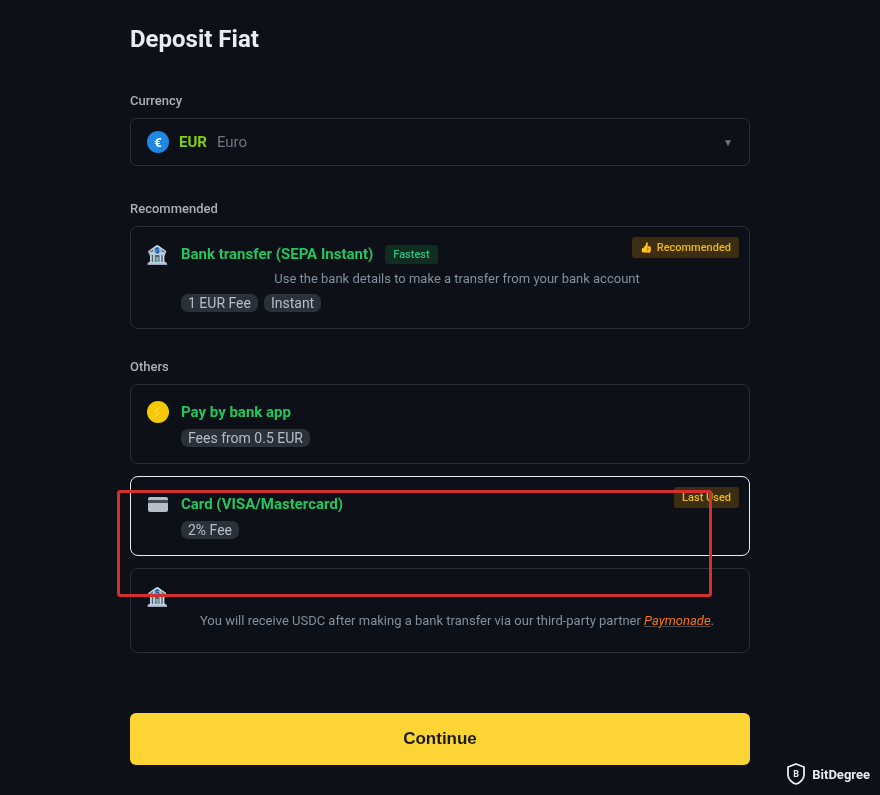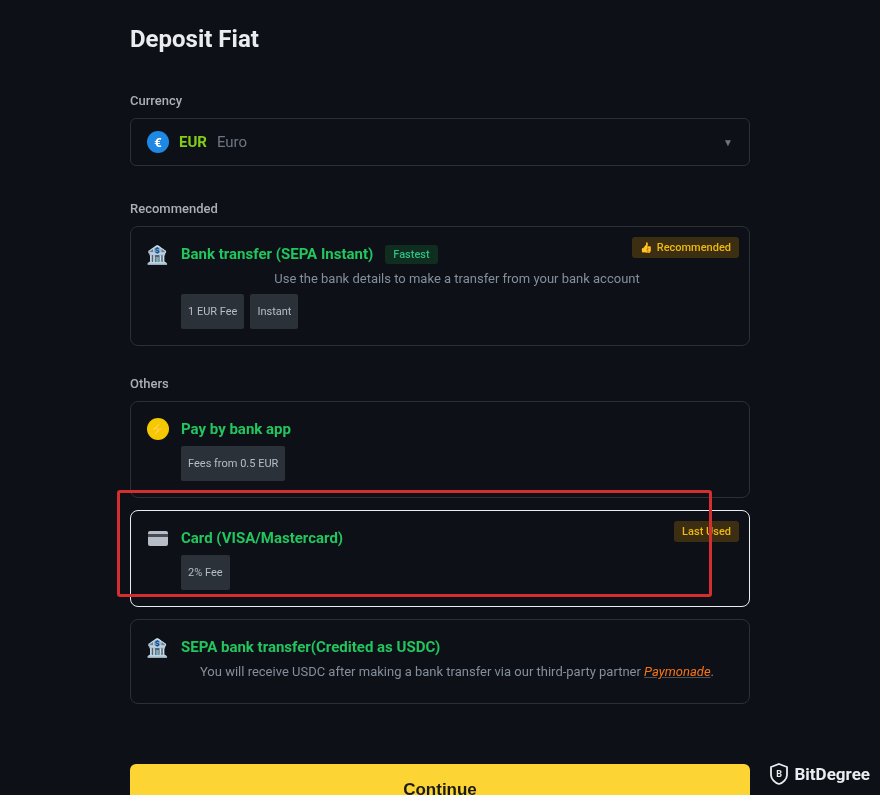--- a/index.html
+++ b/index.html
@@ -141,23 +141,23 @@
       text-align: center;
     }
     .badge-row {
       display: flex;
       gap: 6px;
       margin-left: 34px;
     }
     .small-badge {
       background: #2b3139;
       color: #b7bdc6;
-      font-size: 11px;
-      padding: 11px 7px;
-      border-radius: 2px;
+      font-size: 14px;
+      padding: 1px 7px;
+      border-radius: 7px;
     }
     .corner-badge {
       position: absolute;
       top: 10px;
       right: 10px;
       background: #3c2e12;
       color: #f0b90b;
       font-size: 11px;
       padding: 4px 8px;
       border-radius: 3px;
@@ -197,21 +197,21 @@
       display: flex;
       align-items: center;
       gap: 6px;
       color: #eaecef;
     }
     .bitdegree-logo svg {
       width: 20px;
       height: 22px;
     }
     .bitdegree-text {
-      font-size: 17px;
+      font-size: 13px;
       font-weight: 700;
     }
   </style>
 </head>
 <body>
 
 <div class="container">
   <h1 class="page-title">Deposit Fiat</h1>
 
   <div class="section-wrapper">
@@ -273,21 +273,20 @@
         <span class="option-title">Card (VISA/Mastercard)</span>
       </div>
       <div class="badge-row">
         <span class="small-badge">2% Fee</span>
       </div>
     </div>
 
     <div class="option-card">
       <div class="option-header">
         <div class="option-icon bank">🏦</div>
-        <span class="option-title">SEPA bank transfer(Credited as USDC)</span>
       </div>
       <div class="option-description">
         <span>You will receive USDC after making a bank transfer via our third-party partner </span><span class="underline-link">Paymonade</span><span>.</span>
       </div>
     </div>
   </div>
 
   <button class="continue-button">Continue</button>
 </div>
 

